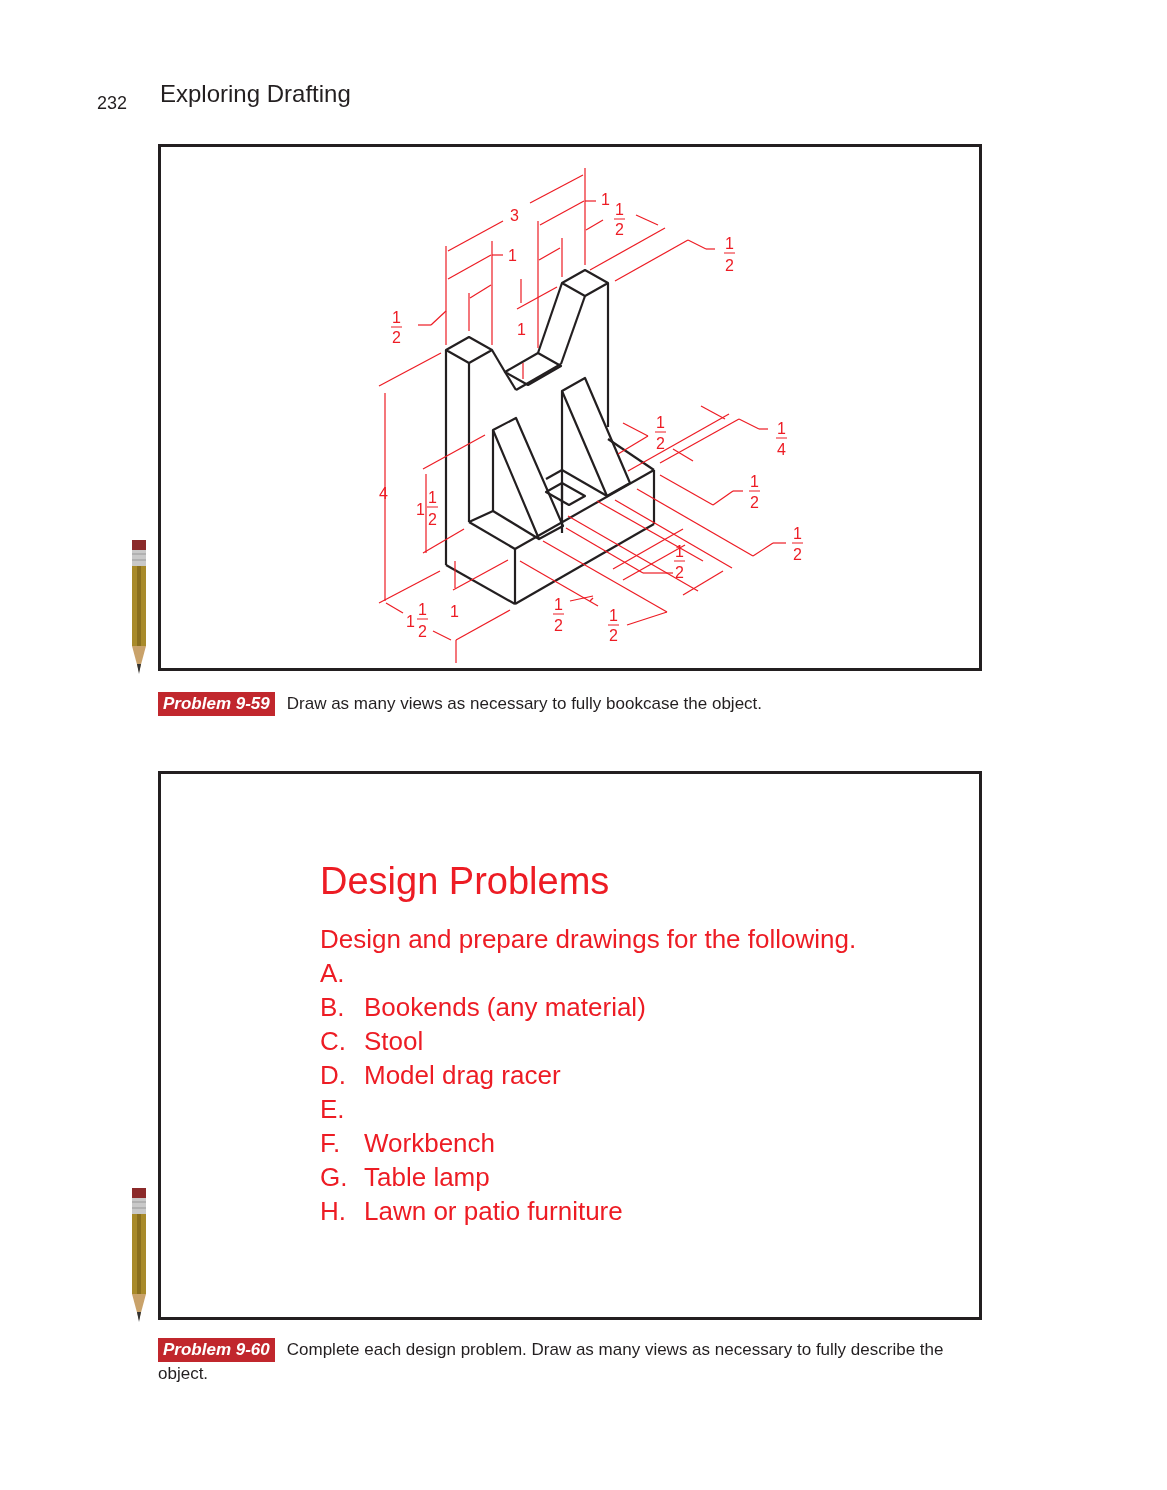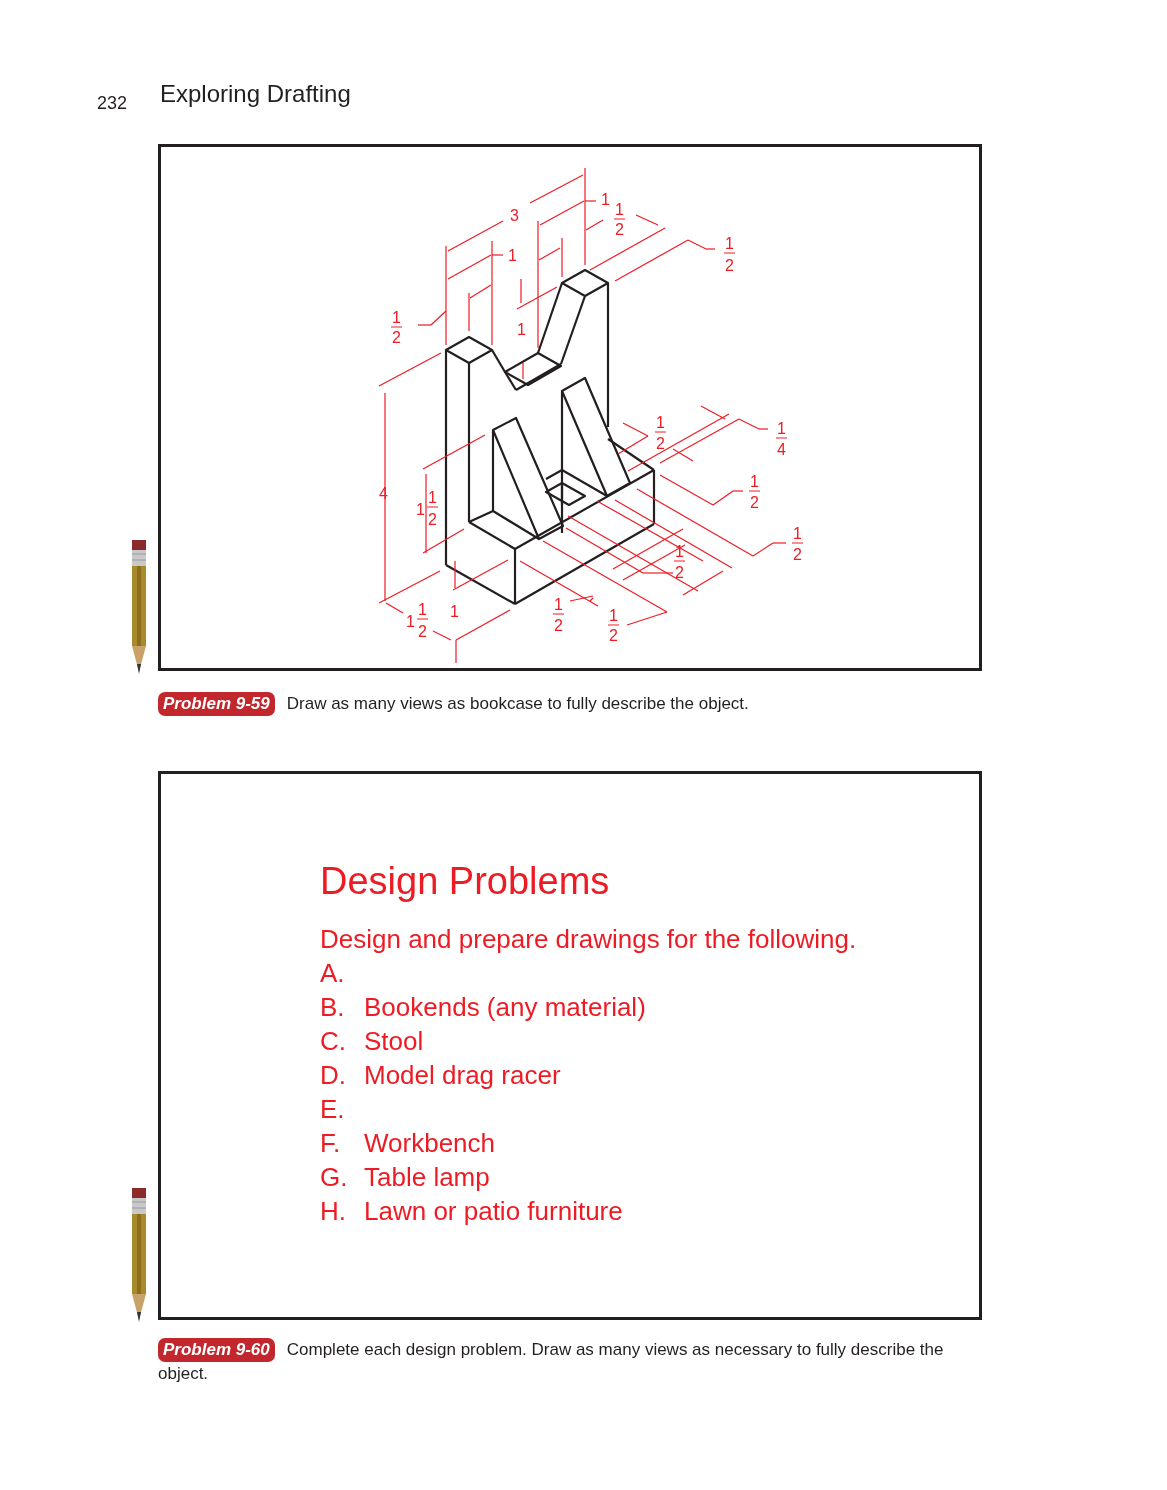--- a/index.html
+++ b/index.html
@@ -6,21 +6,21 @@
   body { width:1167px; height:1490px; position:relative; overflow:hidden;
          font-family:"Liberation Sans", sans-serif; color:#231f20; }
   .hdr-num { position:absolute; left:97px; top:80px; font-size:18px; font-weight:normal;margin-top:13px; }
   .hdr-title { position:absolute; left:160px; top:80px; font-size:24px; }
   .frame { position:absolute; border:3px solid #231f20; box-sizing:border-box; background:#fff; }
   .frame1 { left:158px; top:144px; width:824px; height:527px; }
   .frame2 { left:158px; top:771px; width:824px; height:549px; }
   .pencil { position:absolute; width:18px; }
   .caption { position:absolute; left:158px; font-size:17px; line-height:24px; width:850px; }
   .badge { display:inline-block; background:#c1272d; color:#fff; font-weight:bold; font-style:italic;
-           padding:1px 5px; margin-right:12px; font-size:17px; line-height:22px;border-radius:7px; }
+           padding:1px 5px; margin-right:12px; font-size:17px; line-height:22px; }
   .design { position:absolute; left:320px; top:858px; color:#ed1c24; }
   .design h1 { font-weight:normal; font-size:38px; margin:0 0 18px 0; line-height:46px; }
   .design .intro { font-size:26px; line-height:34px; }
   .design ul { list-style:none; margin:0; padding:0; }
   .design li { font-size:26px; line-height:34px; display:flex; }
   .design li .ltr { width:44px; }
   svg text { font-family:"Liberation Sans", sans-serif; }
 </style>
 </head>
 <body>
@@ -191,21 +191,21 @@
         <line x1="550" y1="611" x2="561" y2="611" stroke="#ed1c24"></line>
         <text x="551" y="628">2</text>
       <text x="606" y="618">1</text>
         <line x1="605" y1="622" x2="616" y2="622" stroke="#ed1c24"></line>
         <text x="606" y="638">2</text>
     </g>
   </svg>
 </div>
 
 <div class="caption" style="top:692px;">
-  <span class="badge">Problem 9-59</span><span>Draw as many views as bookcase to fully describe the object.</span>
+  <span class="badge">Problem 9-59</span><span>Draw as many views as necessary to fully bookcase the object.</span>
 </div>
 
 <svg class="pencil" style="left:130px; top:1188px;" width="18" height="135" viewBox="0 0 18 135">
   <rect x="2" y="0" width="14" height="10" fill="#8b2a2a"></rect>
   <rect x="2" y="10" width="14" height="16" fill="#c9c9c9"></rect>
   <line x1="2" y1="14" x2="16" y2="14" stroke="#999"></line>
   <line x1="2" y1="20" x2="16" y2="20" stroke="#999"></line>
   <rect x="2" y="26" width="14" height="80" fill="#a88a2a"></rect>
   <rect x="7" y="26" width="4" height="80" fill="#8a6f1e"></rect>
   <polygon points="2,106 16,106 9,132" fill="#c9a26a"></polygon>

